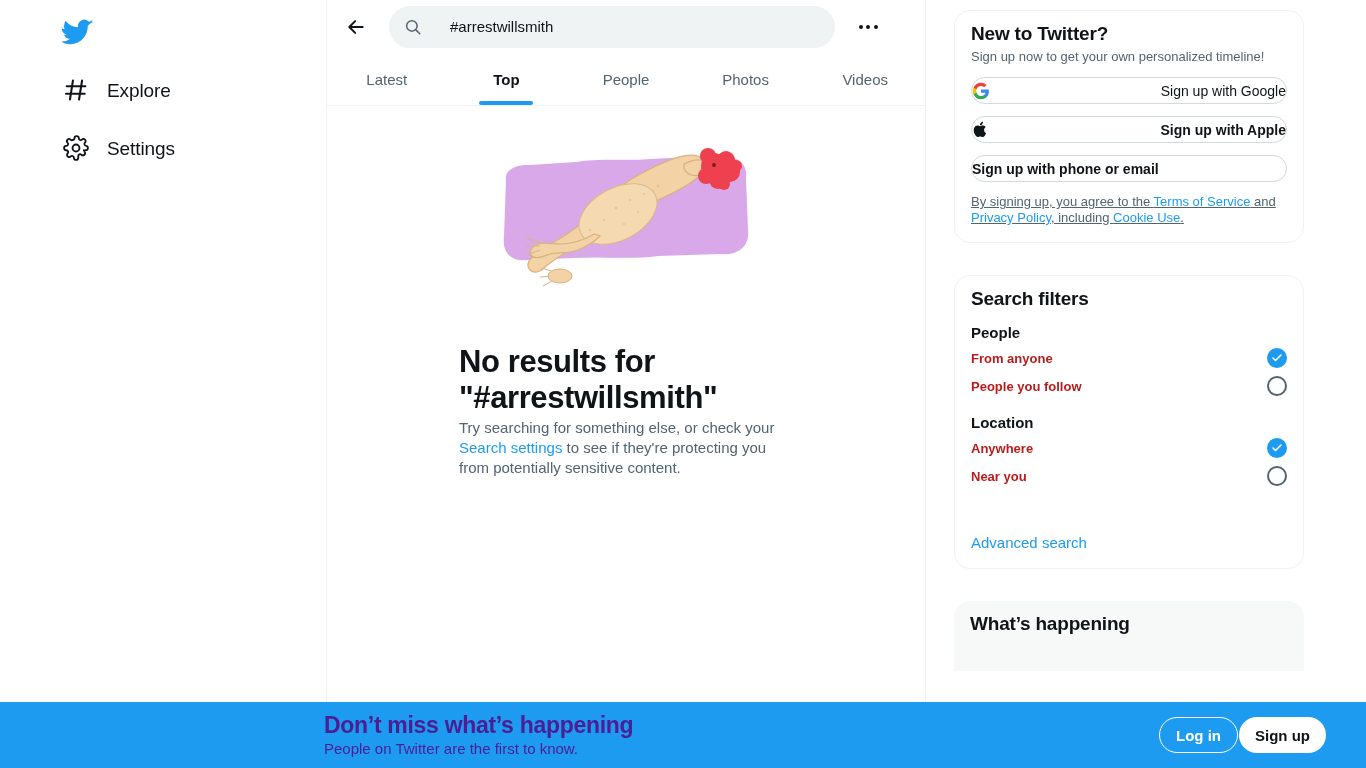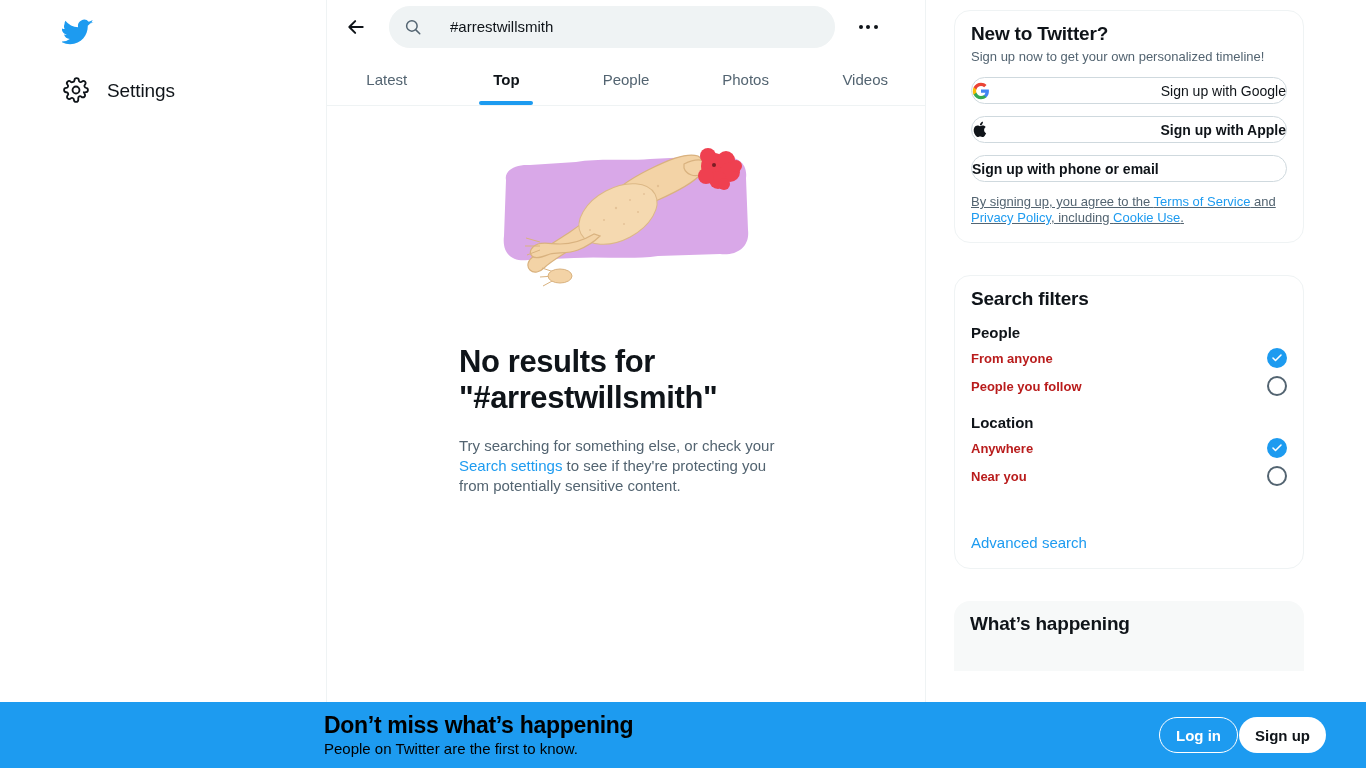--- a/index.html
+++ b/index.html
@@ -171,21 +171,21 @@
     max-width: 340px;
     align-self: flex-start;
     margin-left: 100px;
   }
   .empty-title {
     font-size: 31px;
     font-weight: bold;
     line-height: 36px;
     letter-spacing: -0.4px;
     color: #0f1419;
-    margin-bottom: 20px;
+    margin-bottom: 2px;
   }
   .empty-sub {
     font-size: 15px;
     line-height: 20px;
     color: #536471;
   }
   .link { color: #1d9bf0; text-decoration: none; cursor: pointer; }
 
   
   .right {
@@ -285,21 +285,21 @@
   .bottom-banner {
     position: absolute;
     left: 0; right: 0; bottom: 0;
     height: 66px;
     background: #1d9bf0;
     display: flex;
     align-items: center;
     padding: 0 40px 0 324px;
     z-index: 40;
   }
-  .banner-text { flex: 1 1 auto; color: #000000; }
+  .banner-text { flex: 1 1 auto; color: #4c1d95; }
   .banner-title {
     font-size: 23px;
     font-weight: bold;
     line-height: 28px;
     letter-spacing: -0.3px;
   }
   .banner-sub { font-size: 15px; line-height: 20px; }
   .banner-actions { display: flex; align-items: center; gap: 1px; }
   .btn-pill {
     height: 36px;
@@ -327,20 +327,31 @@
 <div class="app">
 
   <nav class="sidebar">
     <div class="side-inner">
       <div class="logo-row">
         <svg class="bird" viewBox="0 0 24 24">
           <path fill="#1d9bf0" d="M23.643 4.937c-.835.37-1.732.62-2.675.733a4.67 4.67 0 0 0 2.048-2.578a9.3 9.3 0 0 1-2.958 1.13a4.66 4.66 0 0 0-7.938 4.25a13.229 13.229 0 0 1-9.602-4.868c-.4.69-.63 1.49-.63 2.342A4.66 4.66 0 0 0 1.96 9.824a4.647 4.647 0 0 1-2.11-.583v.06a4.66 4.66 0 0 0 3.737 4.568a4.692 4.692 0 0 1-2.104.08a4.661 4.661 0 0 0 4.352 3.234a9.348 9.348 0 0 1-5.786 1.995a9.5 9.5 0 0 1-1.112-.065a13.175 13.175 0 0 0 7.14 2.093c8.57 0 13.255-7.098 13.255-13.254c0-.2-.005-.402-.014-.602a9.47 9.47 0 0 0 2.325-2.413z"></path>
         </svg>
       </div>
 
+      <div class="nav-item">
+        <span class="nav-icon">
+          <svg width="26" height="26" viewBox="0 0 24 24" fill="none" stroke="#0f1419" stroke-width="1.9" stroke-linecap="round">
+            <line x1="9.2" y1="3.2" x2="6.4" y2="20.8"></line>
+            <line x1="17.6" y1="3.2" x2="14.8" y2="20.8"></line>
+            <line x1="3.4" y1="8.6" x2="20.6" y2="8.6"></line>
+            <line x1="2.8" y1="15.4" x2="20" y2="15.4"></line>
+          </svg>
+        </span>
+        <span class="nav-label">Explore</span>
+      </div>
 
       <div class="nav-item">
         <span class="nav-icon">
           <svg width="26" height="26" viewBox="0 0 24 24" fill="none" stroke="#0f1419" stroke-width="1.7">
             <circle cx="12" cy="12" r="3.2"></circle>
             <path d="M19.4 13.5a1.65 1.65 0 0 0 .33 1.82l.06.06a2 2 0 1 1-2.83 2.83l-.06-.06a1.65 1.65 0 0 0-1.82-.33a1.65 1.65 0 0 0-1 1.51V21a2 2 0 0 1-4 0v-.09A1.65 1.65 0 0 0 9 19.4a1.65 1.65 0 0 0-1.82.33l-.06.06a2 2 0 1 1-2.83-2.83l.06-.06a1.65 1.65 0 0 0 .33-1.82a1.65 1.65 0 0 0-1.51-1H3a2 2 0 0 1 0-4h.09A1.65 1.65 0 0 0 4.6 9a1.65 1.65 0 0 0-.33-1.82l-.06-.06a2 2 0 1 1 2.83-2.83l.06.06A1.65 1.65 0 0 0 9 4.6h.08A1.65 1.65 0 0 0 10.59 3.1V3a2 2 0 0 1 4 0v.09A1.65 1.65 0 0 0 15.6 4.6a1.65 1.65 0 0 0 1.82-.33l.06-.06a2 2 0 1 1 2.83 2.83l-.06.06a1.65 1.65 0 0 0-.33 1.82V9a1.65 1.65 0 0 0 1.51 1H21a2 2 0 0 1 0 4h-.09a1.65 1.65 0 0 0-1.51 1z"></path>
           </svg>
         </span>
         <span class="nav-label">Settings</span>
       </div>

